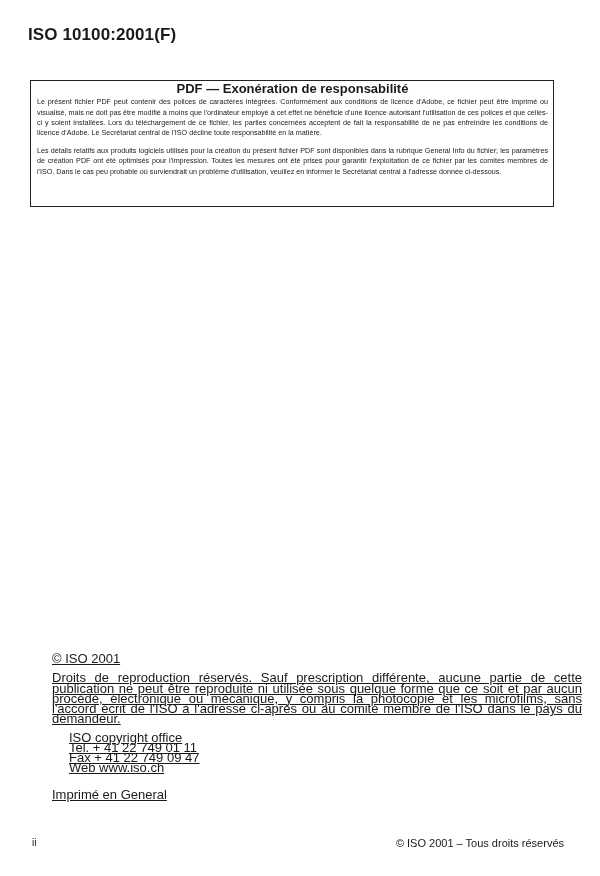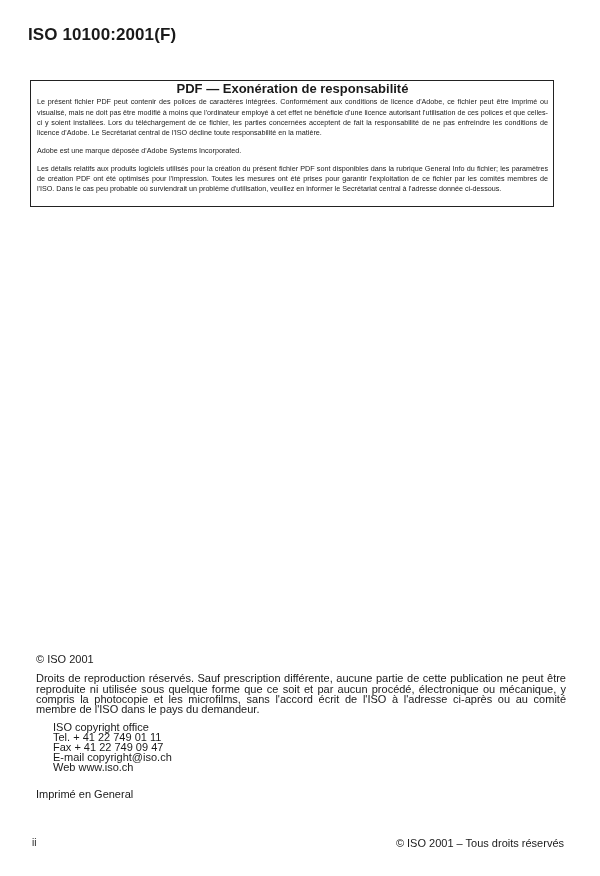--- a/index.html
+++ b/index.html
@@ -17,22 +17,22 @@
       border: 1.2px solid #222; box-sizing: border-box;
       padding: 3px 5px 0 6px;
       font-size: 7.2px; line-height: 10.3px;
     }
     .disclaimer-title {
       text-align: center; font-weight: bold; font-size: 13px;
       margin-bottom: 3px;
     }
     .disclaimer-box p { margin: 0 0 7.5px 0; text-align: justify; }
     .copyright-block {
-      position: absolute; left: 36px; top: 654px; width: 530px;
-      font-size: 11px; line-height: 10.3px;
+      position: absolute; left: 52px; top: 654px; width: 530px;
+      font-size: 13px; line-height: 10.3px; text-decoration: underline;
     }
     .copyright-block p { margin: 0; }
     .copyright-line { margin-bottom: 9px !important; }
     .rights-para { text-align: justify; margin-bottom: 8px !important; }
     .address { padding-left: 17px; margin-bottom: 17px; }
     .address div { line-height: 10px; }
     .footer-page {
       position: absolute; left: 32px; top: 837px; font-size: 10px;
     }
     .footer-copy {
@@ -40,31 +40,29 @@
     }
   </style>
 </head>
 <body>
 
 <div class="doc-id">ISO 10100:2001(F)</div>
 
 <div class="disclaimer-box">
   <div class="disclaimer-title">PDF — Exonération de responsabilité</div>
   <p>Le présent fichier PDF peut contenir des polices de caractères intégrées. Conformément aux conditions de licence d'Adobe, ce fichier peut être imprimé ou visualisé, mais ne doit pas être modifié à moins que l'ordinateur employé à cet effet ne bénéficie d'une licence autorisant l'utilisation de ces polices et que celles-ci y soient installées. Lors du téléchargement de ce fichier, les parties concernées acceptent de fait la responsabilité de ne pas enfreindre les conditions de licence d'Adobe. Le Secrétariat central de l'ISO décline toute responsabilité en la matière.</p>
-  <p>Adobe est une marque déposée d'Adobe Systems Incorporated.</p>
   <p>Les détails relatifs aux produits logiciels utilisés pour la création du présent fichier PDF sont disponibles dans la rubrique General Info du fichier; les paramètres de création PDF ont été optimisés pour l'impression. Toutes les mesures ont été prises pour garantir l'exploitation de ce fichier par les comités membres de l'ISO. Dans le cas peu probable où surviendrait un problème d'utilisation, veuillez en informer le Secrétariat central à l'adresse donnée ci-dessous.</p>
 </div>
 
 <div class="copyright-block">
   <p class="copyright-line">© ISO 2001</p>
   <p class="rights-para">Droits de reproduction réservés. Sauf prescription différente, aucune partie de cette publication ne peut être reproduite ni utilisée sous quelque forme que ce soit et par aucun procédé, électronique ou mécanique, y compris la photocopie et les microfilms, sans l'accord écrit de l'ISO à l'adresse ci-après ou au comité membre de l'ISO dans le pays du demandeur.</p>
   <div class="address">
     <div>ISO copyright office</div>
     <div>Tel.  + 41 22 749 01 11</div>
     <div>Fax  + 41 22 749 09 47</div>
-    <div>E-mail  copyright@iso.ch</div>
     <div>Web  www.iso.ch</div>
   </div>
   <p>Imprimé en General</p>
 </div>
 
 <div class="footer-page">ii</div>
 <div class="footer-copy">© ISO 2001 – Tous droits réservés</div>
 
 </body></html>

